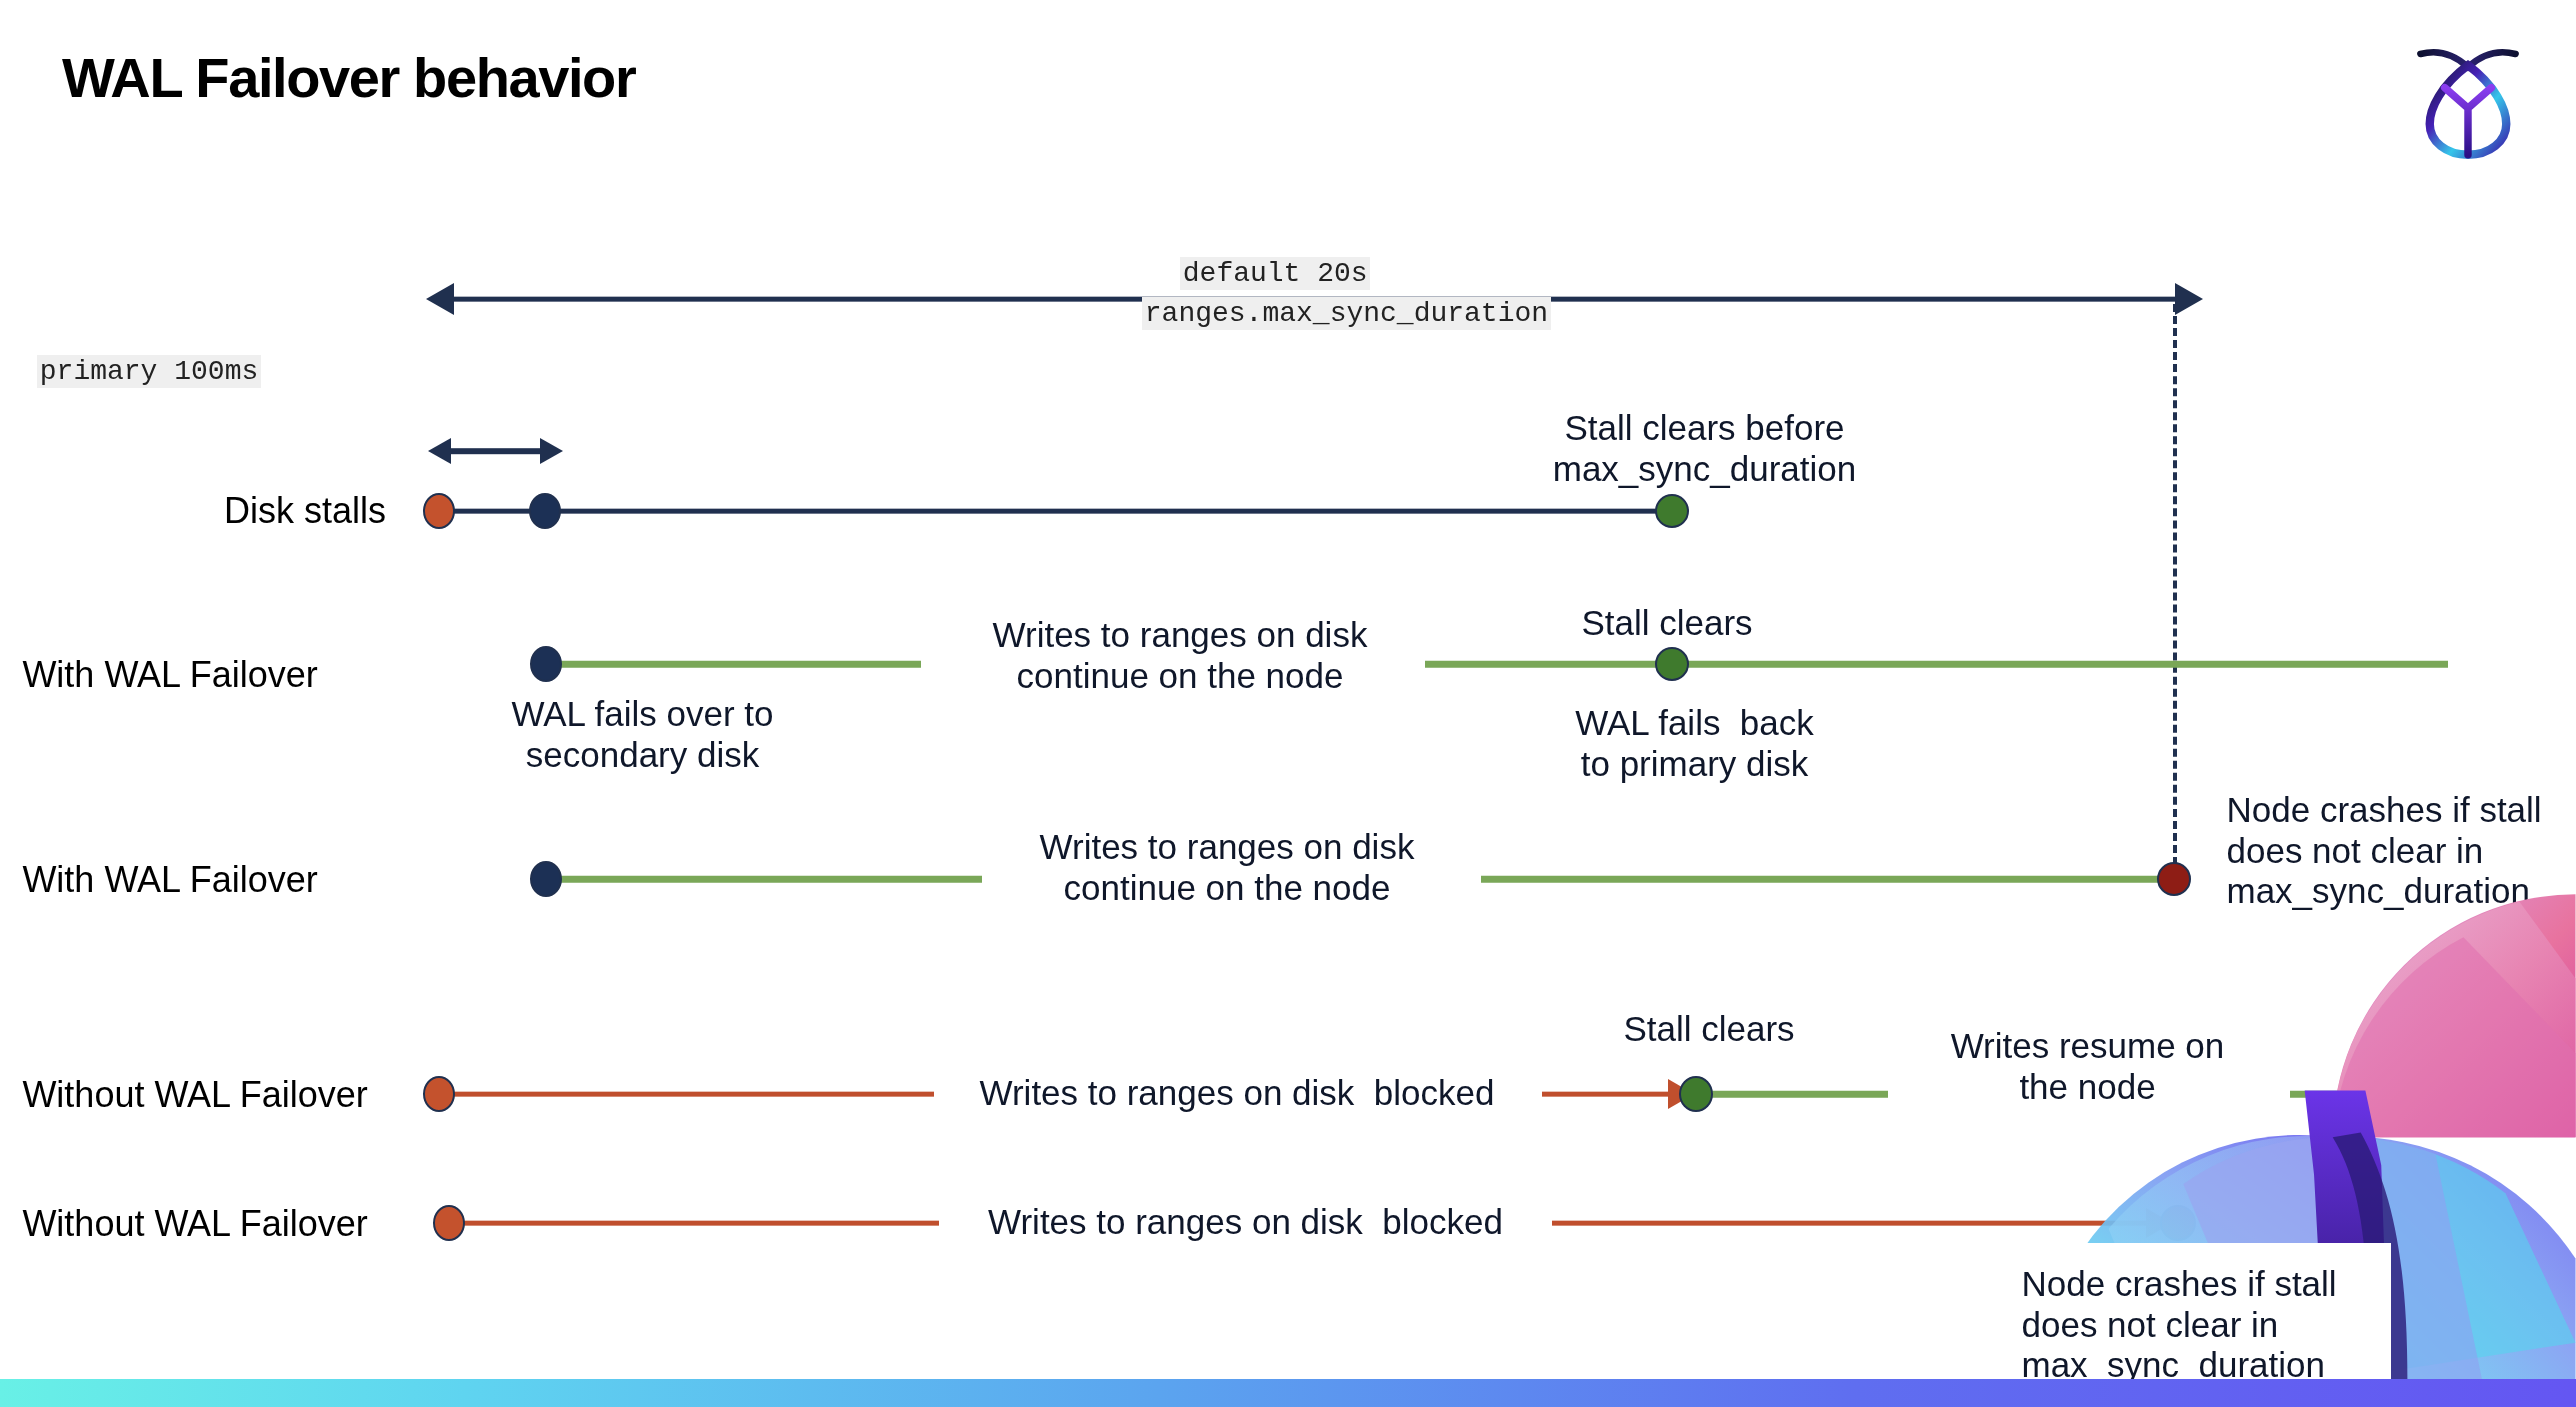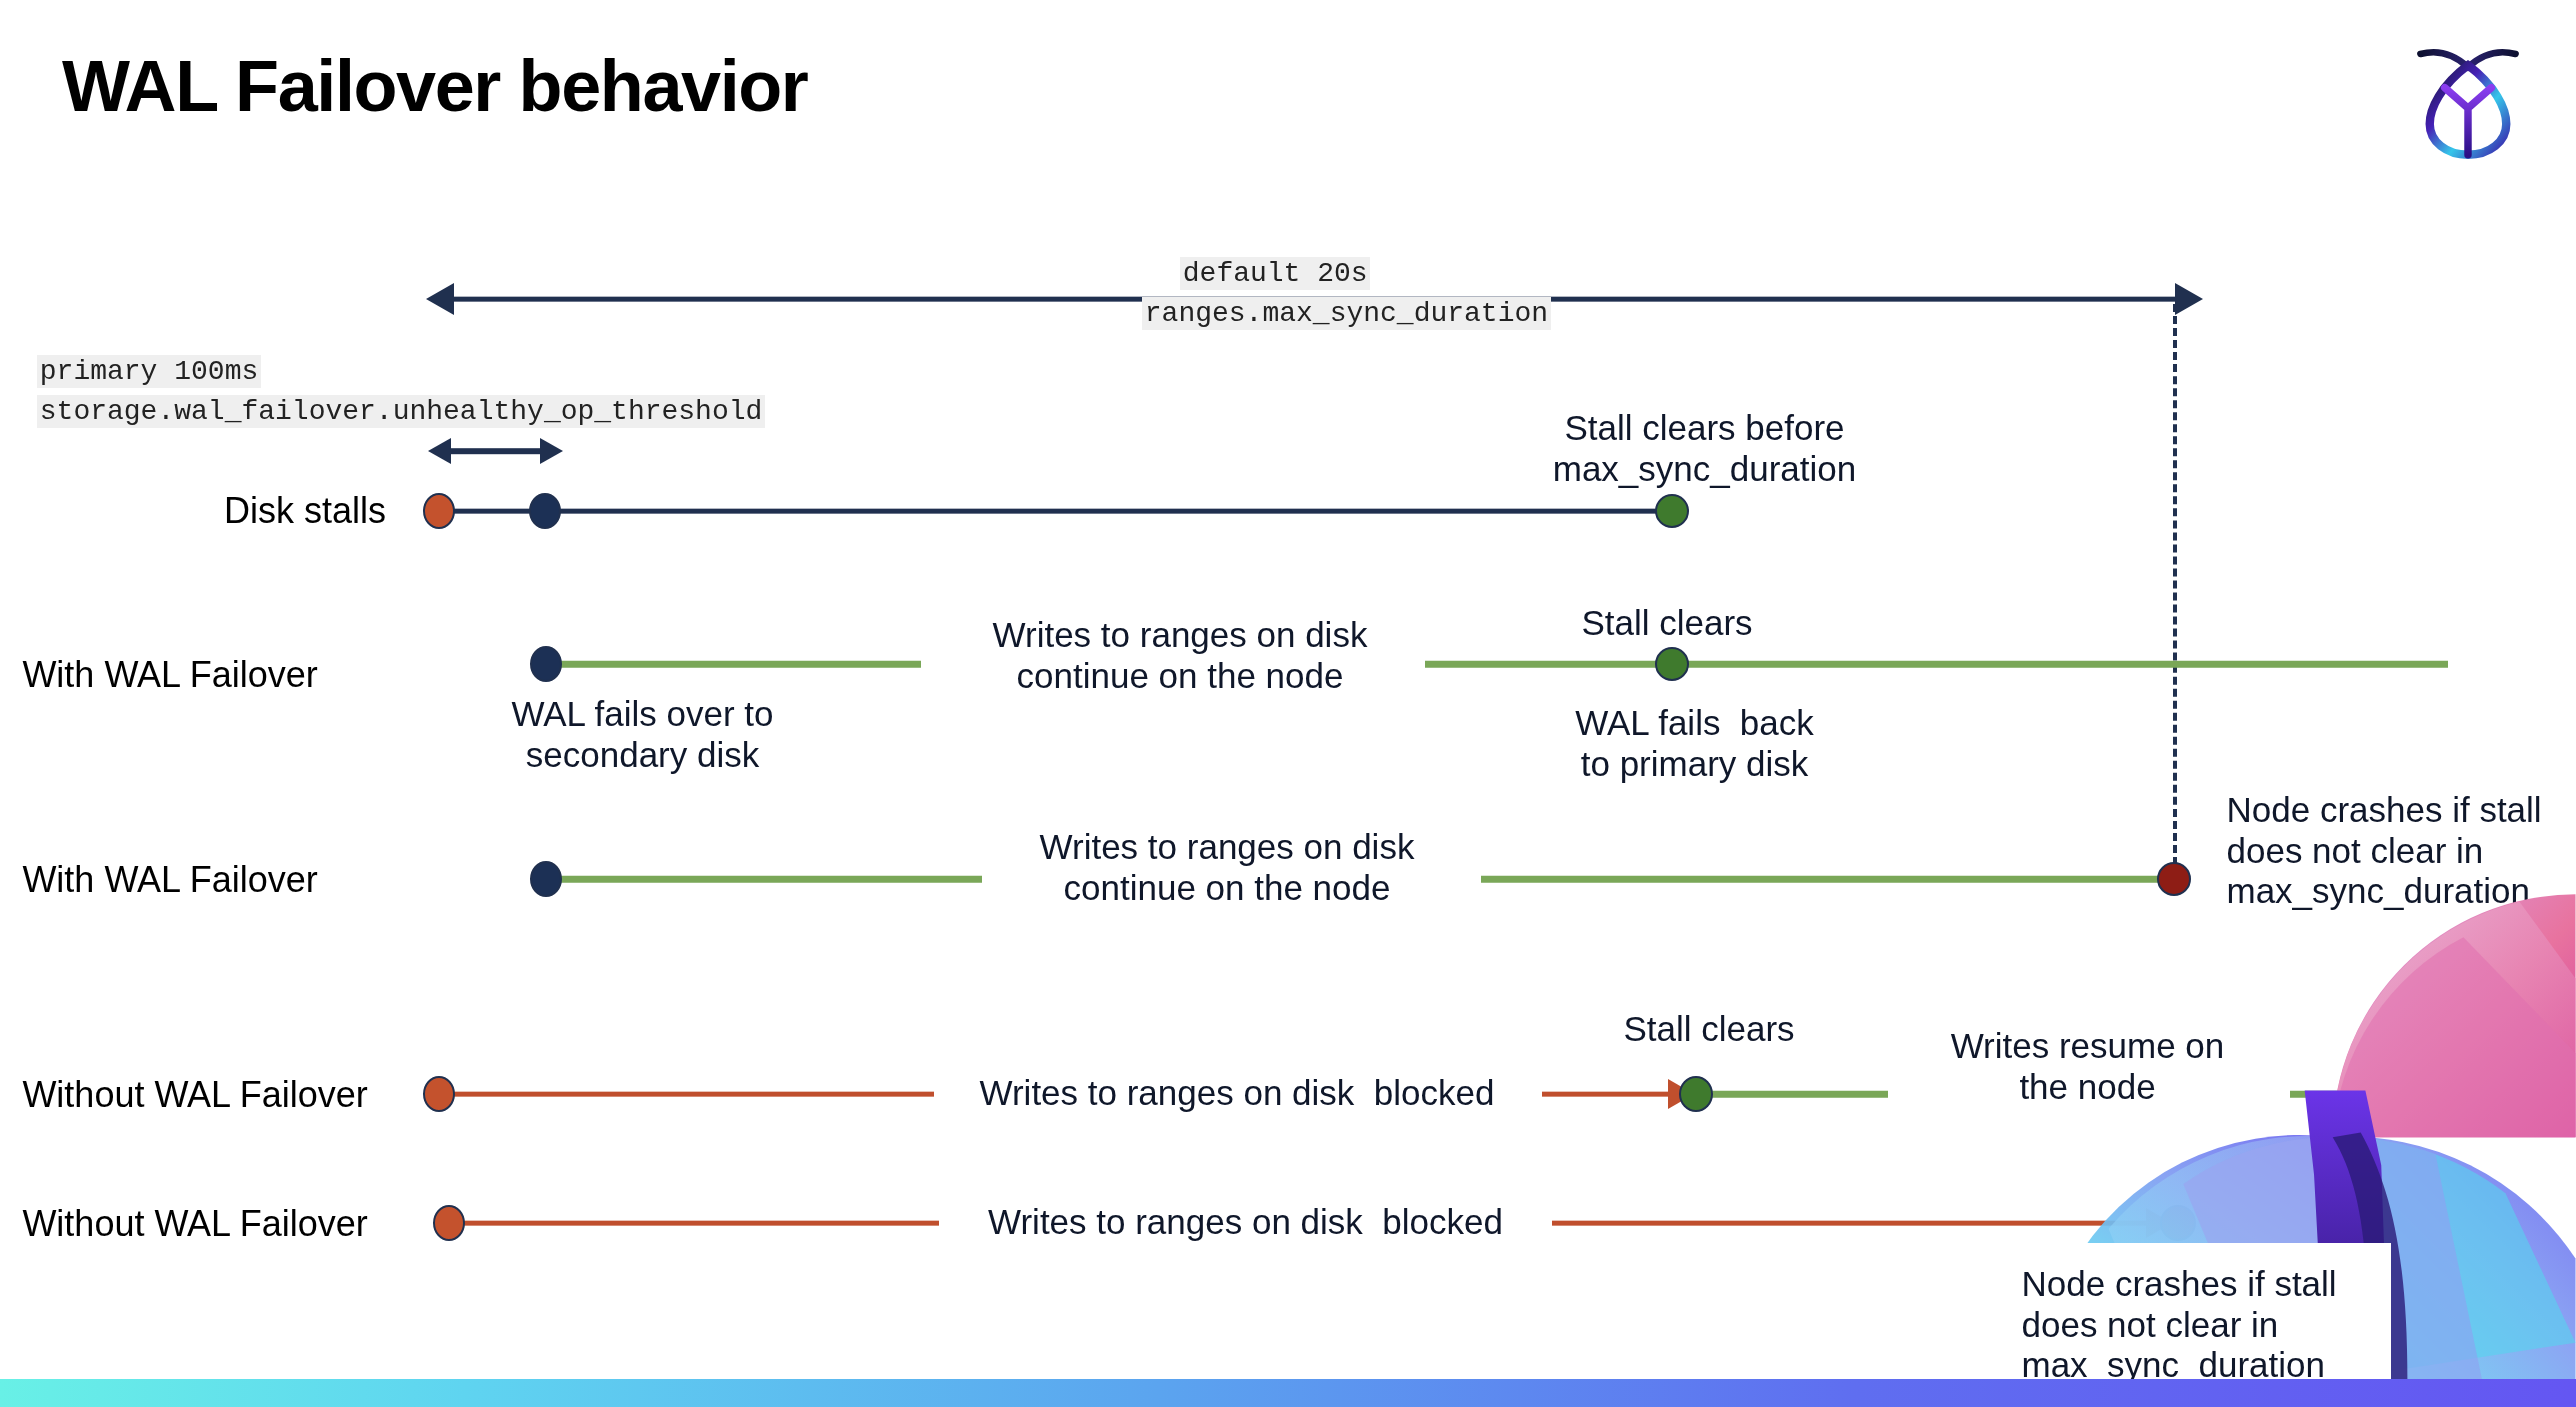--- a/index.html
+++ b/index.html
@@ -17,21 +17,21 @@
     height: 1408px;
     background: #ffffff;
     overflow: hidden;
   }
 
   
   #slide-title {
     position: absolute;
     left: 62px;
     top: 45px;
-    font-size: 72px;
+    font-size: 56px;
     font-weight: 700;
     letter-spacing: -1.4px;
     color: #000000;
     white-space: nowrap;
   }
 
   
   #logo {
     position: absolute;
     left: 2398px;
@@ -201,21 +201,20 @@
   <div class="arrow-left" style="left:426px;  top:299px;"></div>
   <div class="hline navy-line" style="left:452px; top:299px; width:1724px;"></div>
   <div class="arrow-right" style="left:2175px; top:299px;"></div>
 
   <div class="code-label" style="left:1142px; top:257px;margin-left:38px;">default 20s</div>
   <div class="code-label" style="left:1142px; top:297px;">ranges.max_sync_duration</div>
 
   <div class="vdash" style="left:2173px; top:304px; height:573px;"></div>
 
   <div class="code-label" style="left:37px; top:355px;">primary 100ms</div>
-  <div class="code-label" style="left:37px; top:395px;">storage.wal_failover.unhealthy_op_threshold</div>
 
   <div class="arrow-left-sm" style="left:428px; top:451px;"></div>
   <div class="hline navy-line" style="left:449px; top:451px; width:93px; height:5.6px;"></div>
   <div class="arrow-right-sm" style="left:540px; top:451px;"></div>
 
   <div class="row-label" style="left:224px; top:511px;">Disk stalls</div>
 
   <div class="hline navy-line" style="left:439px; top:511px; width:1234px;"></div>
   <div class="dot dot-orange" style="left:439px; top:511px; width:32px; height:36px;"></div>
   <div class="dot dot-navy" style="left:545px; top:511px; width:32px; height:36px;"></div>

